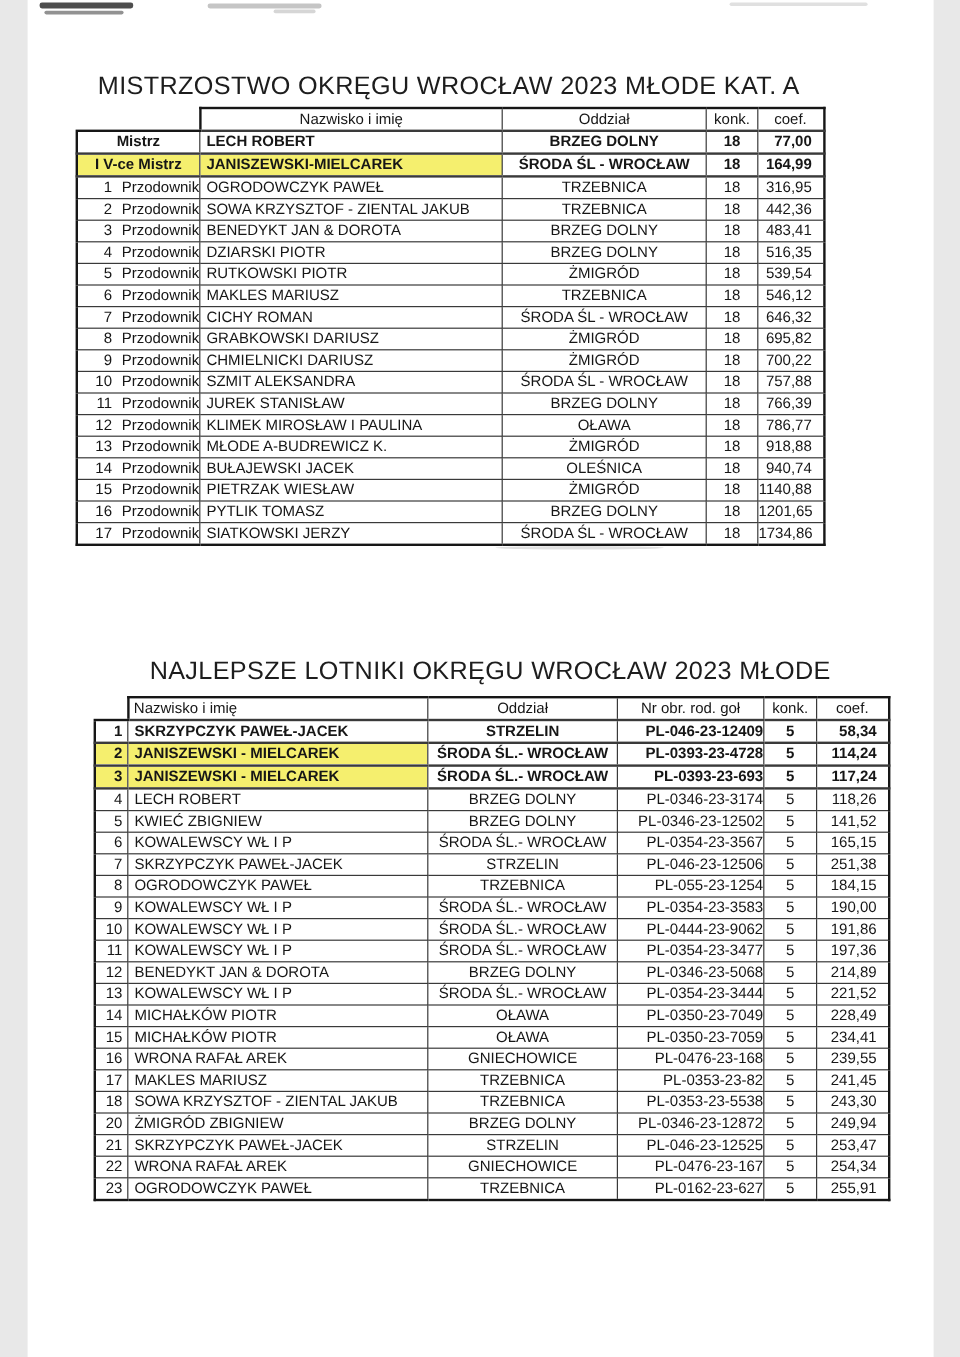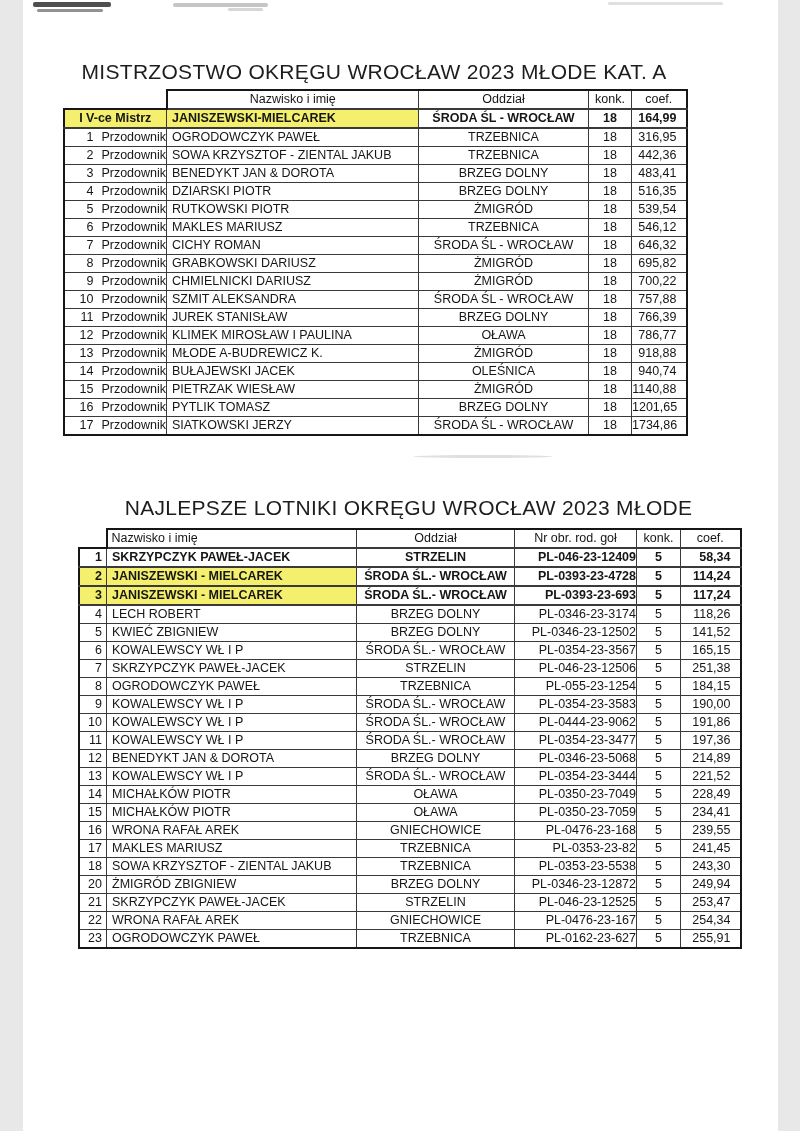--- a/index.html
+++ b/index.html
@@ -16,21 +16,21 @@
   .artifact{position:absolute;border-radius:2px;pointer-events:none;}
   .art-a{left:10px;top:2px;width:78px;height:5px;background:#2f2f2f;opacity:.85;}
   .art-b{left:14px;top:9px;width:66px;height:3px;background:#4a4a4a;opacity:.6;}
   .art-c{left:150px;top:3px;width:95px;height:4px;background:#8b8b8b;opacity:.5;}
   .art-d{left:205px;top:8px;width:35px;height:3px;background:#a5a5a5;opacity:.45;}
   .art-e{left:585px;top:2px;width:115px;height:3px;background:#c2c2c2;opacity:.5;}
   .art-f{left:390px;top:455px;width:140px;height:3px;background:#d8d8d8;opacity:.8;border-radius:50%;}
 
   .table-block{position:absolute;}
   .block-0{left:40px;top:60px;width:623px;}
-  .block-1{left:55px;top:496px;width:662px;}
+  .block-1{left:55px;top:548px;width:662px;}
 
   .doc-title{
     margin:0;
     font-size:21px;
     font-weight:400;
     letter-spacing:.3px;
     text-align:center;
     color:#1d1d1d;
     white-space:nowrap;
   }
@@ -101,20 +101,31 @@
           <tr>
             <th class="blank"></th>
             <th class="after-blank h-name">Nazwisko i imię</th>
             <th class="">Oddział</th>
             <th class="">konk.</th>
             <th class="">coef.</th>
           </tr>
         </thead>
         <tbody>
           <tr class="winner">
+            <td class="rank-center">
+              <div class="rank-wrap">
+                <span class="rank-label">Mistrz</span>
+              </div>
+            </td>
+            <td class="c-name">LECH ROBERT</td>
+            <td>BRZEG DOLNY</td>
+            <td>18</td>
+            <td class="c-coef">77,00</td>
+          </tr>
+          <tr class="winner">
             <td class="rank-center hl">
               <div class="rank-wrap">
                 <span class="rank-label">I V-ce Mistrz</span>
               </div>
             </td>
             <td class="c-name hl">JANISZEWSKI-MIELCAREK</td>
             <td>ŚRODA ŚL - WROCŁAW</td>
             <td>18</td>
             <td class="c-coef">164,99</td>
           </tr>

